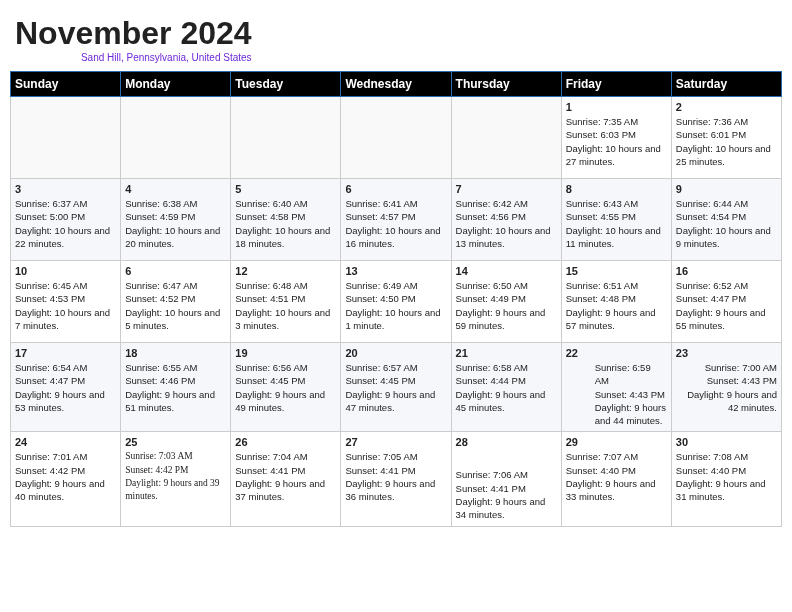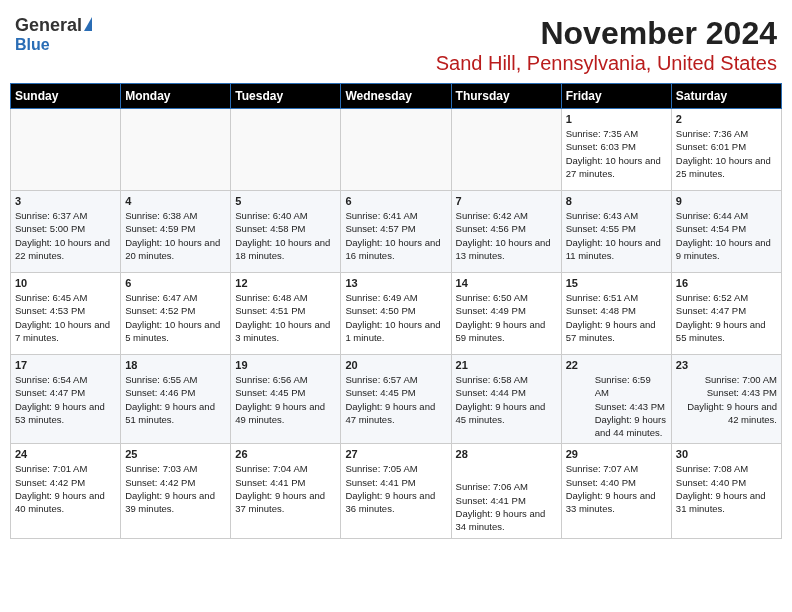--- a/index.html
+++ b/index.html
@@ -40,23 +40,23 @@
     }
     .title-block {
       text-align: right;
     }
     .title-block h1 {
       font-size: 32px;
       font-weight: bold;
       color: #222;
     }
     .title-block h2 {
-      font-size: 20px;
+      font-size: 10px;
       font-weight: normal;
-      color: #b91c1c;
+      color: #6d28d9;
     }
     .calendar {
       width: 100%;
       border-collapse: collapse;
     }
     .calendar th {
       background: #000000;
       color: #fff;
       font-size: 12px;
       font-weight: bold;
@@ -87,27 +87,20 @@
       line-height: 1.4;
       color: #222;
     }
     .row-even td { background: #f5f7fa; }
     .row-odd td { background: #fff; }
   </style>
 </head>
 <body>
 
 <div class="header">
-  <div class="logo">
-    <div class="logo-text">
-      <span class="logo-general">General</span>
-      <div class="logo-triangle"></div>
-    </div>
-    <span class="logo-blue">Blue</span>
-  </div>
   <div class="title-block">
     <h1>November 2024</h1>
     <h2>Sand Hill, Pennsylvania, United States</h2>
   </div>
 </div>
 
 <table class="calendar">
   <thead>
     <tr>
     <th>Sunday</th>
@@ -273,21 +266,21 @@
       </tr>
       <tr class="row-odd">
         <td>
           <div class="day-num">24</div>
           <div class="day-info" style="white-space: pre-line;">Sunrise: 7:01 AM
 Sunset: 4:42 PM
 Daylight: 9 hours and 40 minutes.</div>
         </td>
         <td>
           <div class="day-num">25</div>
-          <div class="day-info" style="white-space: pre-line;">Sunrise: 7:03 AM
+          <div class="day-info" style="white-space: pre-line; font-family: Liberation Serif, serif;">Sunrise: 7:03 AM
 Sunset: 4:42 PM
 Daylight: 9 hours and 39 minutes.</div>
         </td>
         <td>
           <div class="day-num">26</div>
           <div class="day-info" style="white-space: pre-line;">Sunrise: 7:04 AM
 Sunset: 4:41 PM
 Daylight: 9 hours and 37 minutes.</div>
         </td>
         <td>

